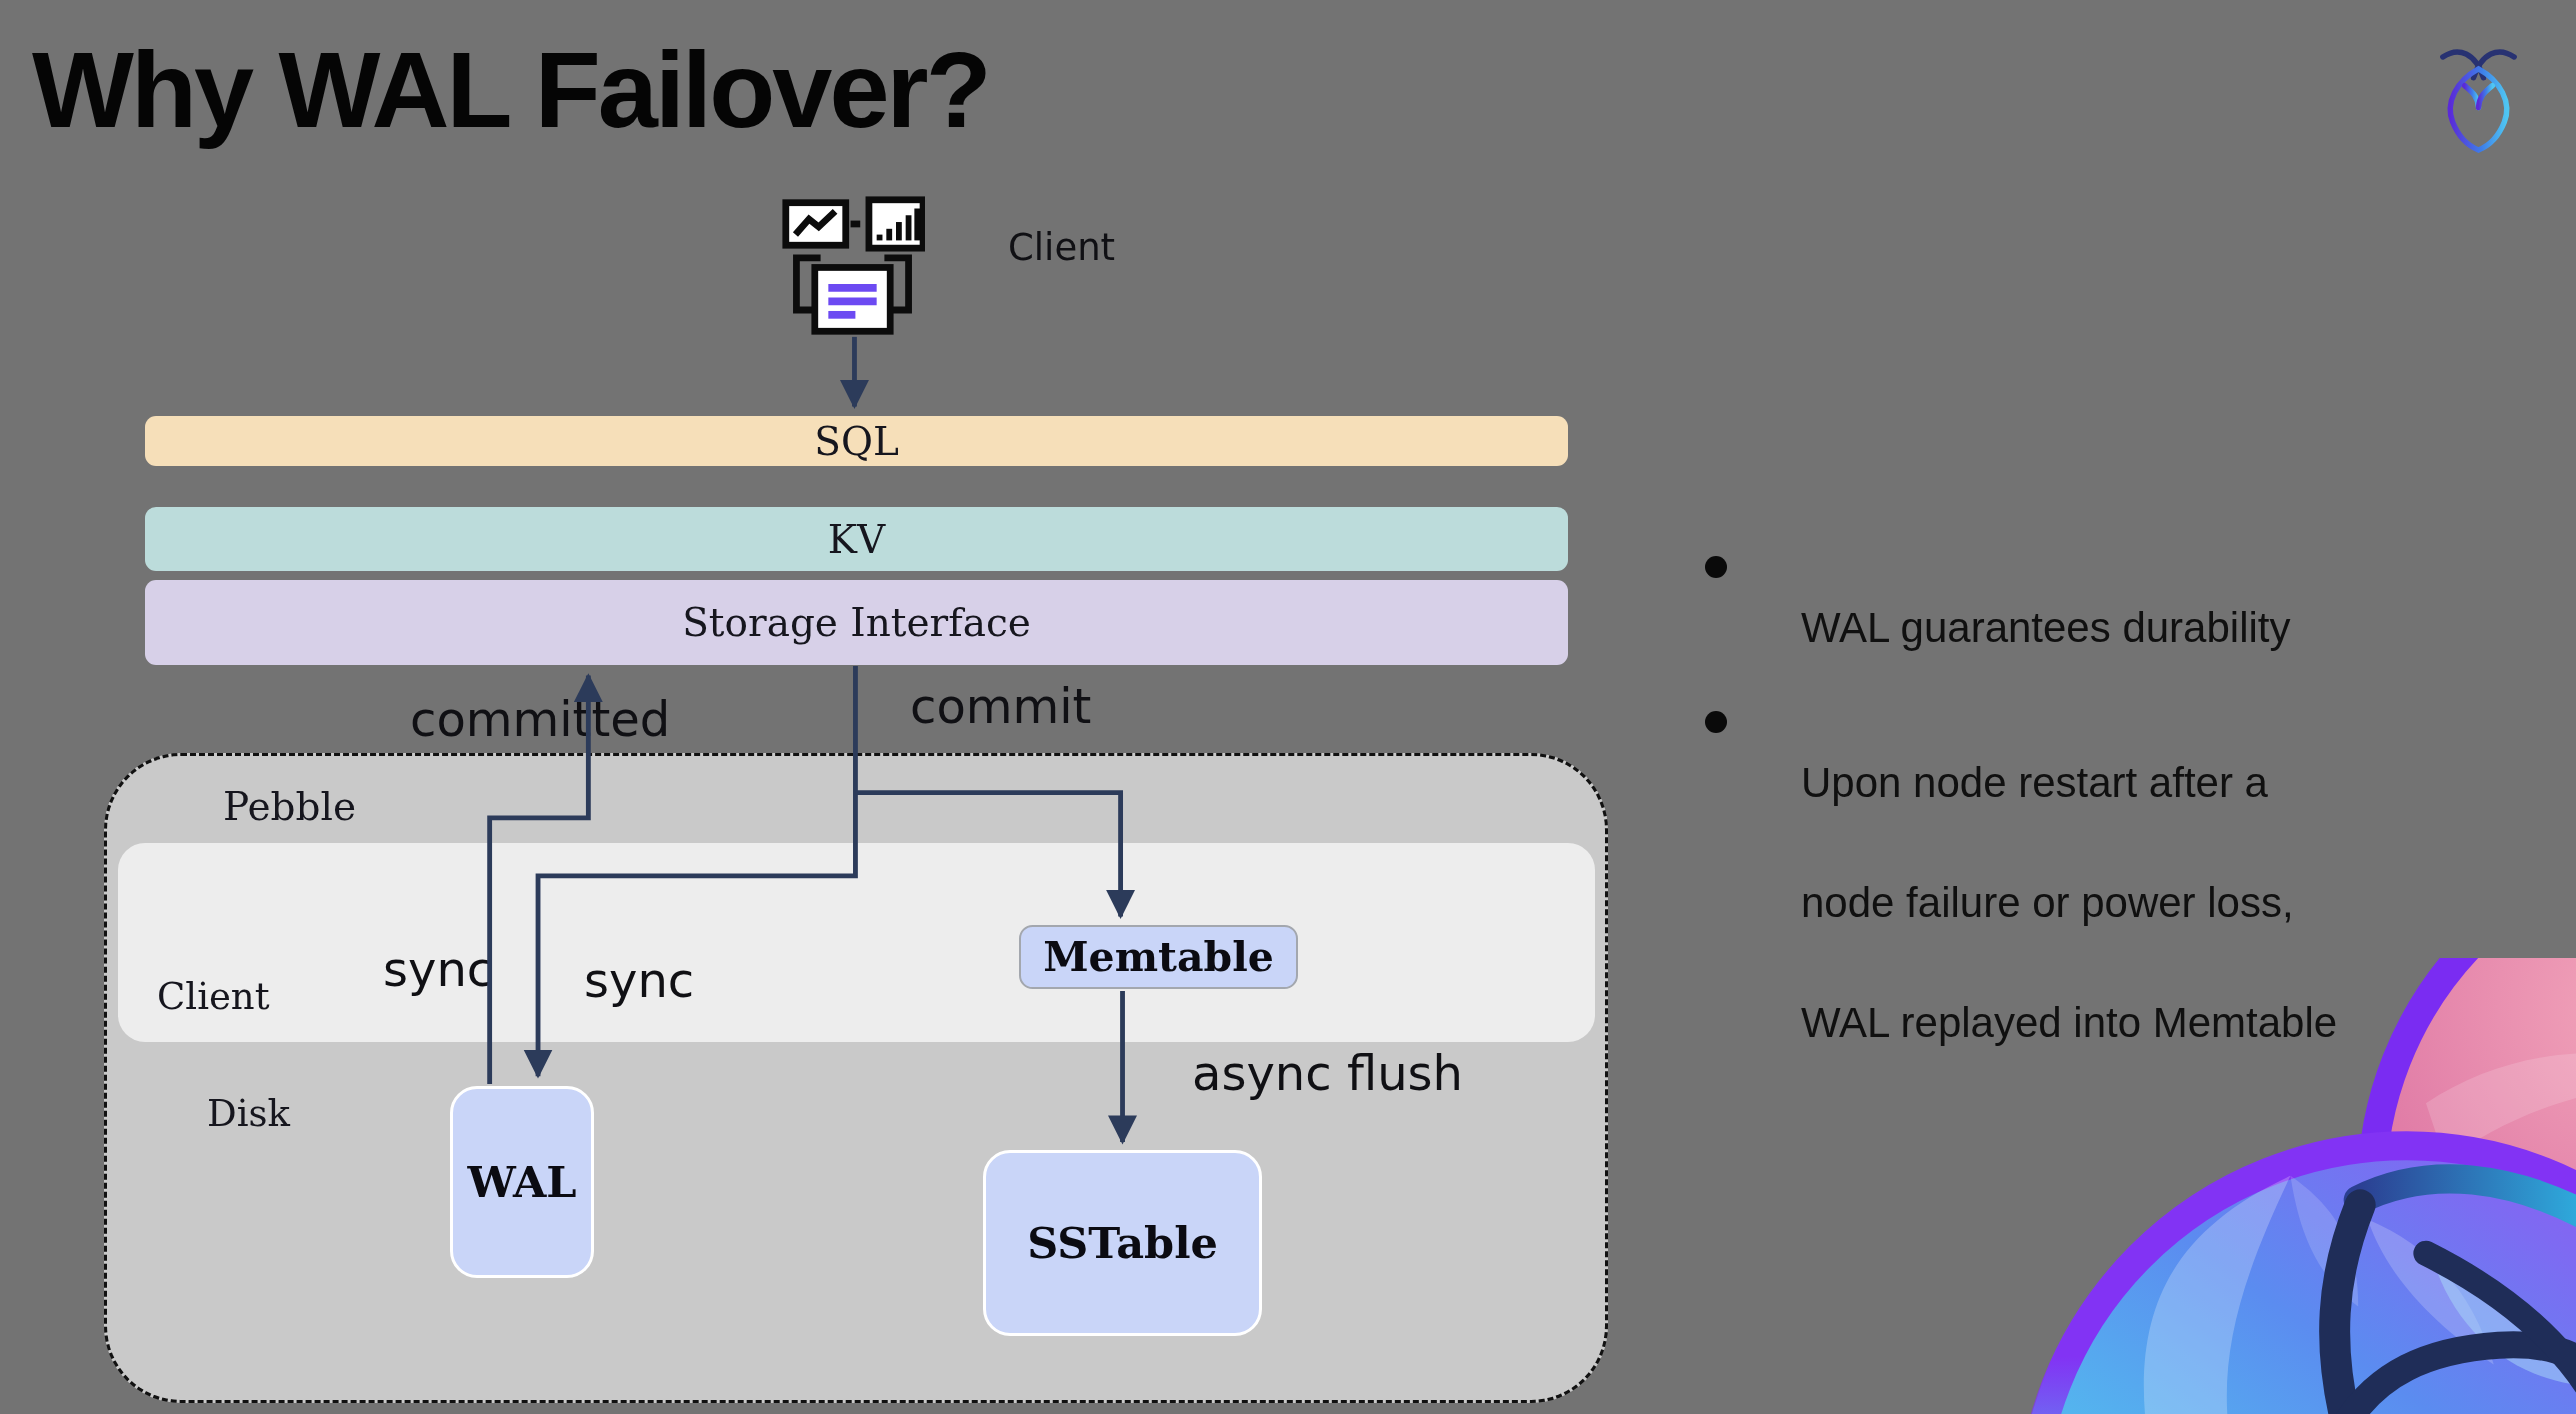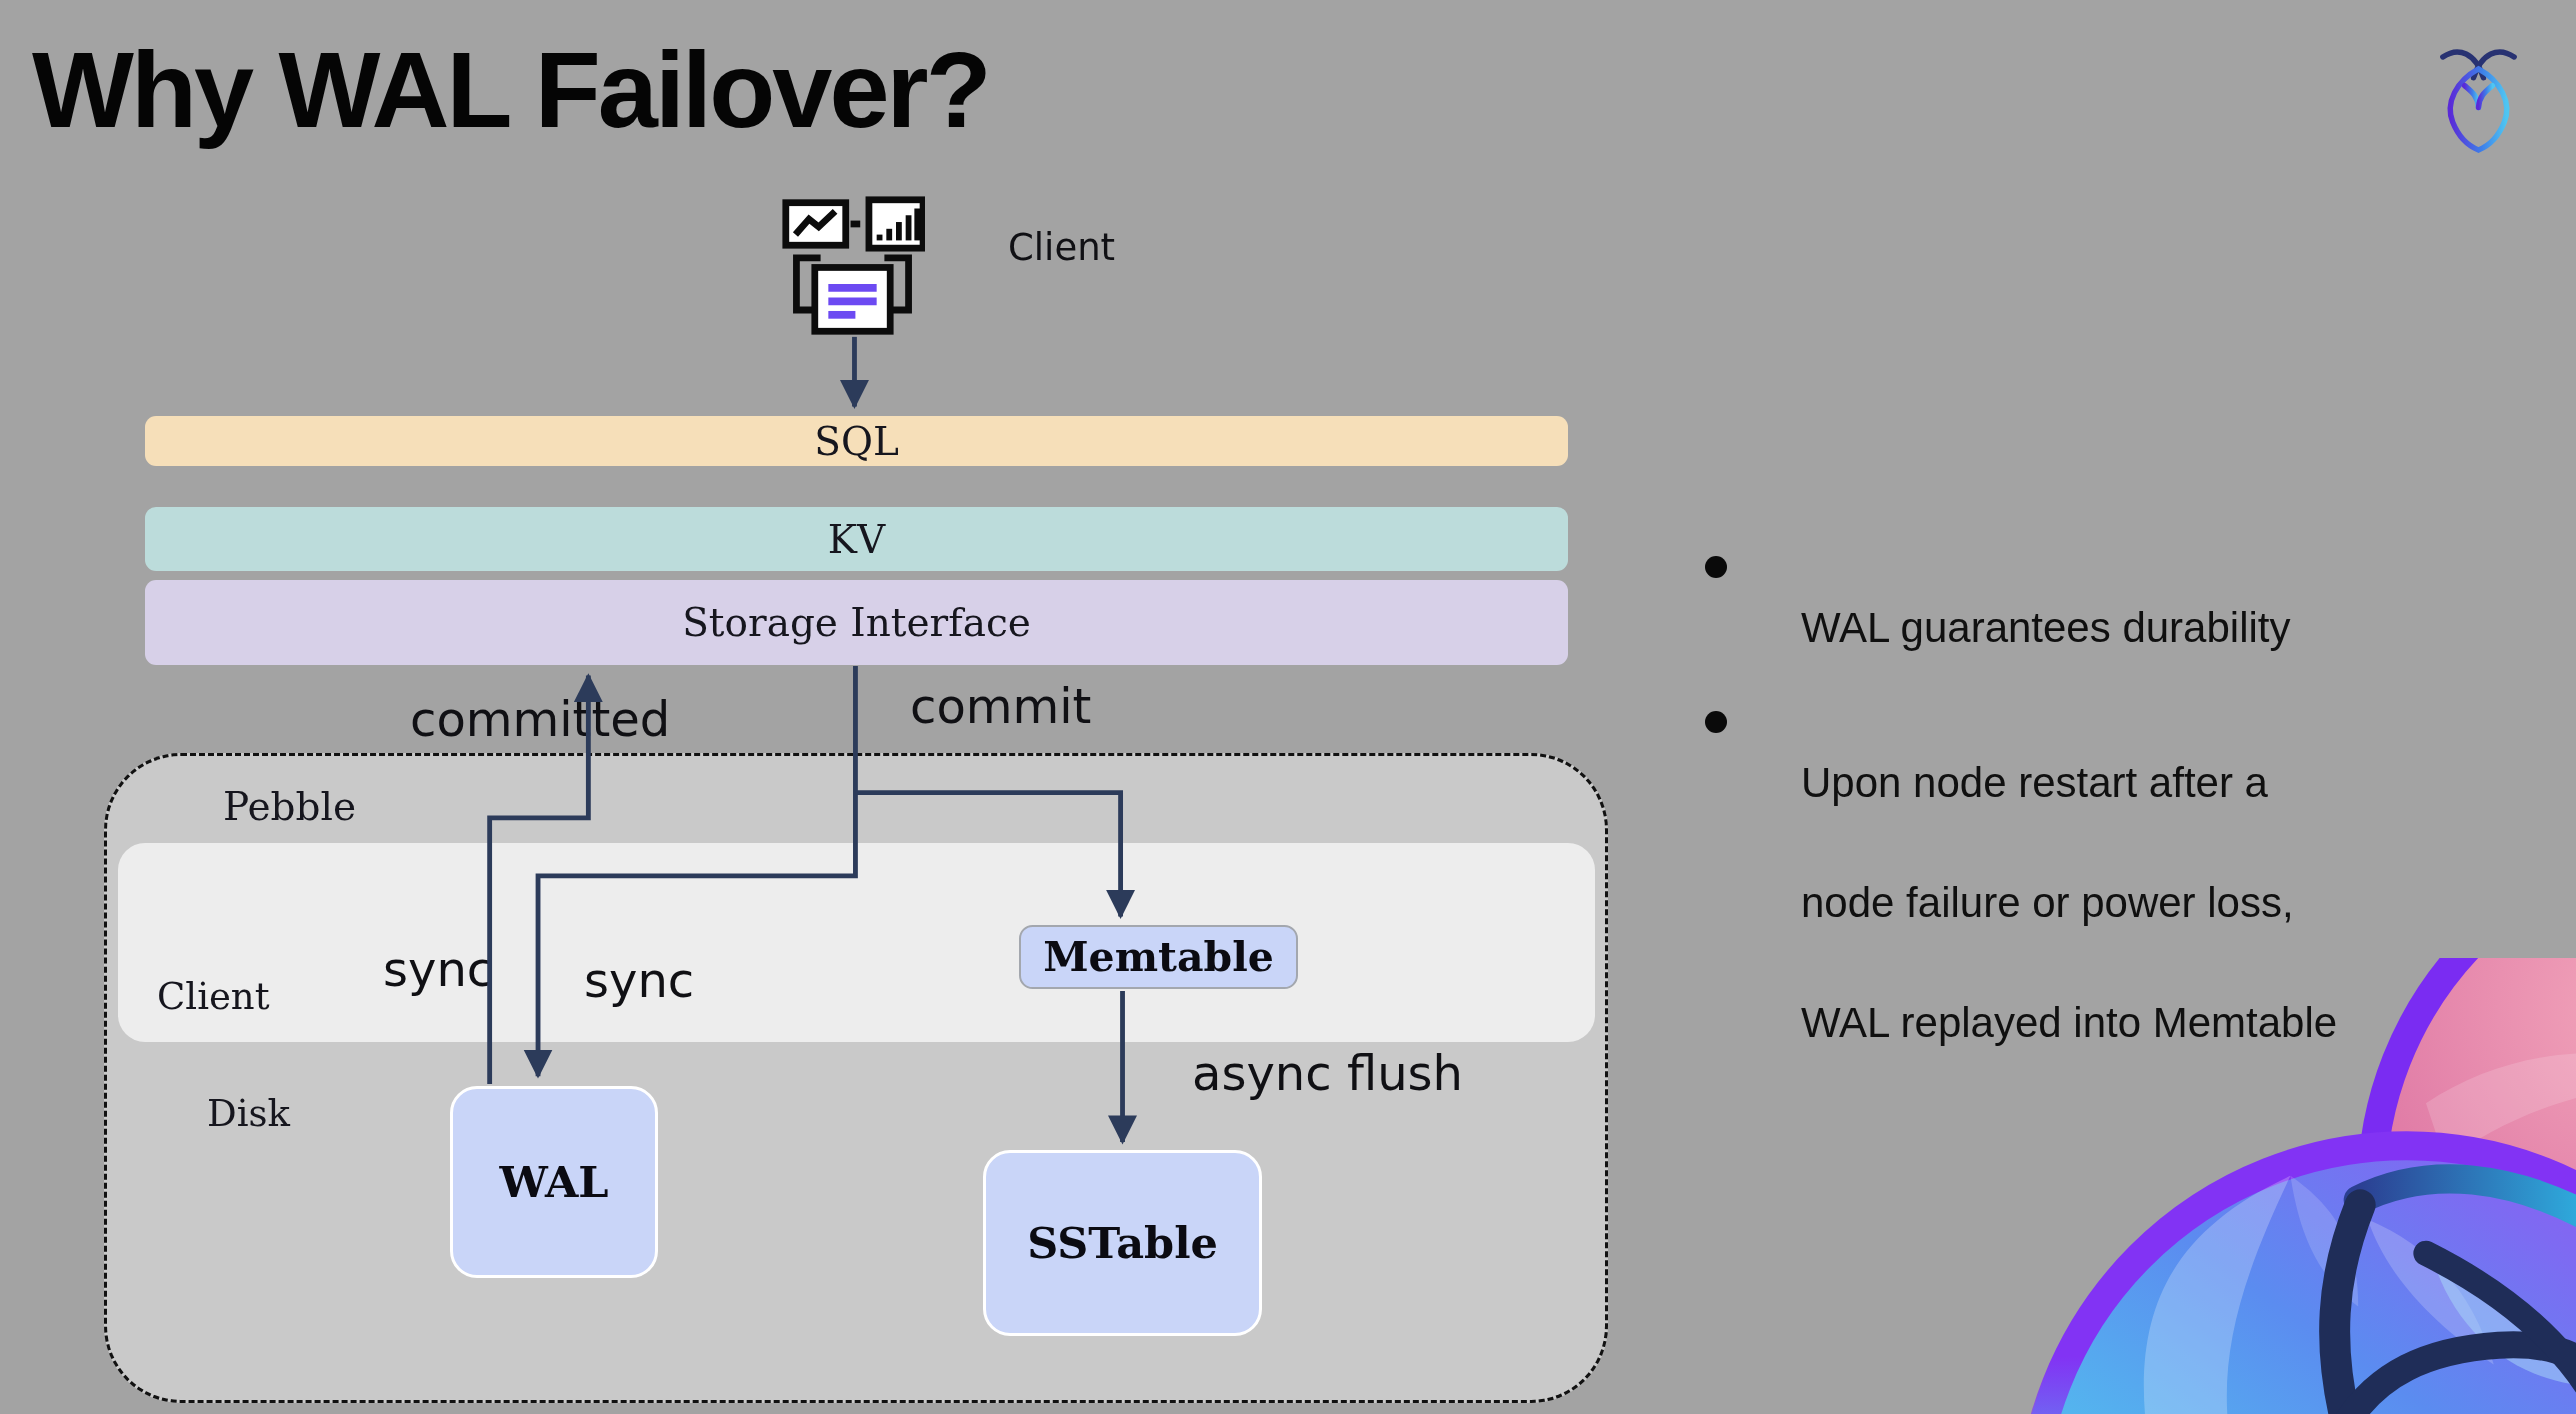--- a/index.html
+++ b/index.html
@@ -1,17 +1,17 @@
 <!DOCTYPE html>
 <html><head>
 <meta charset="utf-8">
 <style>
   html,body{margin:0;padding:0;background:#ffffff;}
   .slide{
-    position:relative;width:2576px;height:1415px;background:#a3a3a3;
+    position:relative;width:2576px;height:1415px;background:#737373;
     overflow:hidden;font-family:"Liberation Sans",sans-serif;
   }
   .abs{position:absolute;}
   .title{
     font-family:"Liberation Sans",sans-serif;font-weight:700;
     font-size:108px;letter-spacing:-2.9px;color:#050505;line-height:1.2;
   }
   .serif{font-family:"DejaVu Serif","Liberation Serif",serif;}
   .sans{font-family:"DejaVu Sans","Liberation Sans",sans-serif;}
   .layer-bar{
@@ -27,21 +27,21 @@
   }
   .memory-band{
     left:118px;top:843px;width:1477px;height:199px;border-radius:27px;
   }
   .zone-label{font-size:37px;color:#16161e;}
   .node{
     display:flex;align-items:center;justify-content:center;
     font-family:"DejaVu Serif","Liberation Serif",serif;
     font-weight:bold;font-size:43px;color:#0b0b12;box-sizing:border-box;
   }
-  .node-wal{left:450px;top:1086px;width:208px;height:192px;border:3.9px solid #fff;border-radius:27px;}
+  .node-wal{left:450px;top:1086px;width:144px;height:192px;border:3.9px solid #fff;border-radius:27px;}
   .node-memtable{left:983px;top:925px;width:279px;height:64px;border:2.9px solid #a3a7ae;border-radius:13.5px;font-size:41px;margin-left:36px;}
   .node-sstable{left:983px;top:1150px;width:279px;height:186px;border:3.9px solid #fff;border-radius:27px;}
   .arrows{left:0;top:0;pointer-events:none;}
   .bullets{left:1705px;top:538px;width:832px;list-style:none;margin:0;padding:0;}
   .bullets li{display:flex;margin:0 0 35px 0;}
   .bullet-dot{
     flex:0 0 22px;width:22px;height:22px;border-radius:50%;
     background:#0a0a0a;margin:18.4px 74px 0 0;
   }
   .bullet-text{font-size:42px;line-height:60px;color:#101010;white-space:pre-line;}

